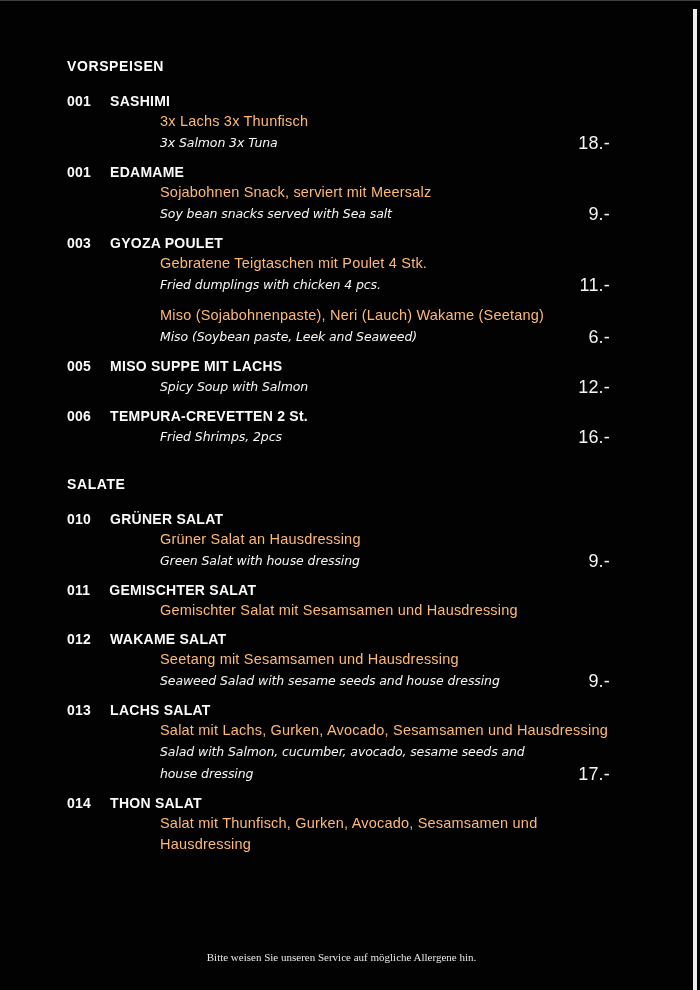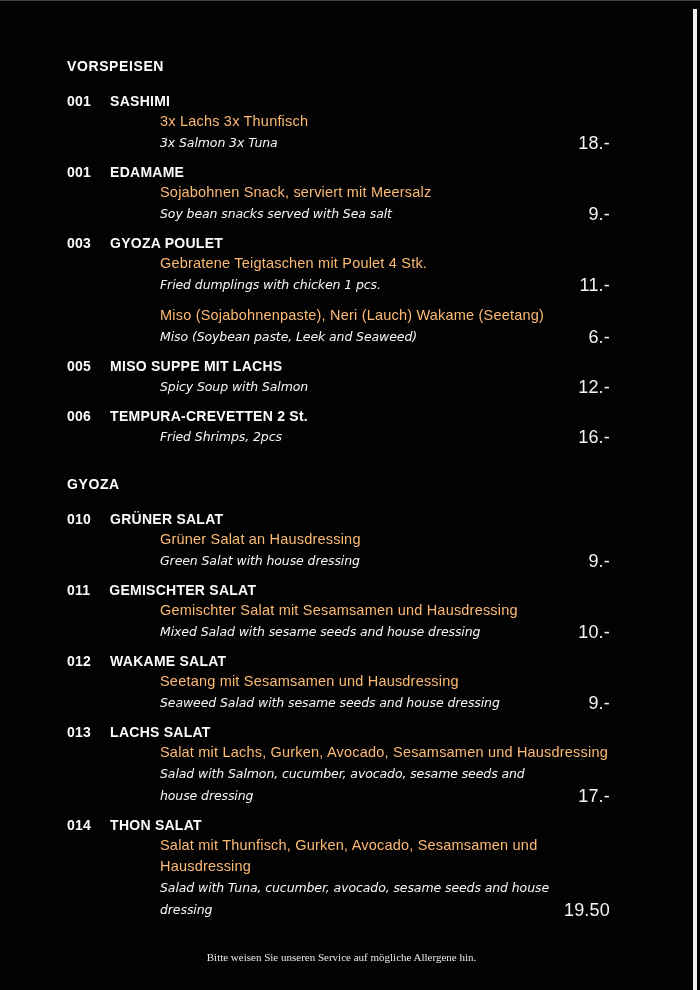--- a/index.html
+++ b/index.html
@@ -98,21 +98,21 @@
     </div>
   </article>
 
   <article class="menu-item">
     <h3 class="item-title">
       <span class="item-number">003</span><span class="item-name">GYOZA POULET</span>
     </h3>
     <div class="item-body">
       <p class="desc-de">Gebratene Teigtaschen mit Poulet 4 Stk.</p>
       <div class="en-row">
-        <p class="desc-en">Fried dumplings with chicken 1 pcs.</p>
+        <p class="desc-en">Fried dumplings with chicken 4 pcs.</p>
         <span class="price">11.-</span>
       </div>
     </div>
   </article>
 
   <article class="menu-item">
     <div class="item-body">
       <p class="desc-de">Miso (Sojabohnenpaste), Neri (Lauch) Wakame (Seetang)</p>
       <div class="en-row">
         <p class="desc-en">Miso (Soybean paste, Leek and Seaweed)</p>
@@ -143,45 +143,41 @@
       <div class="en-row">
         <p class="desc-en">Fried Shrimps, 2pcs</p>
         <span class="price">16.-</span>
       </div>
     </div>
   </article>
 </div>
   </section>
 
   <section class="menu-section">
-    <h2 class="section-title">GYOZA</h2>
+    <h2 class="section-title">SALATE</h2>
     <div class="items">
   <article class="menu-item">
     <h3 class="item-title">
       <span class="item-number">010</span><span class="item-name">GRÜNER SALAT</span>
     </h3>
     <div class="item-body">
       <p class="desc-de">Grüner Salat an Hausdressing</p>
       <div class="en-row">
         <p class="desc-en">Green Salat with house dressing</p>
         <span class="price">9.-</span>
       </div>
     </div>
   </article>
 
   <article class="menu-item">
     <h3 class="item-title">
       <span class="item-number">011</span><span class="item-name">GEMISCHTER SALAT</span>
     </h3>
     <div class="item-body">
       <p class="desc-de">Gemischter Salat mit Sesamsamen und Hausdressing</p>
-      <div class="en-row">
-        <p class="desc-en">Mixed Salad with sesame seeds and house dressing</p>
-        <span class="price">10.-</span>
-      </div>
     </div>
   </article>
 
   <article class="menu-item">
     <h3 class="item-title">
       <span class="item-number">012</span><span class="item-name">WAKAME SALAT</span>
     </h3>
     <div class="item-body">
       <p class="desc-de">Seetang mit Sesamsamen und Hausdressing</p>
       <div class="en-row">
@@ -203,24 +199,20 @@
       </div>
     </div>
   </article>
 
   <article class="menu-item">
     <h3 class="item-title">
       <span class="item-number">014</span><span class="item-name">THON SALAT</span>
     </h3>
     <div class="item-body">
       <p class="desc-de">Salat mit Thunfisch, Gurken, Avocado, Sesamsamen und Hausdressing</p>
-      <div class="en-row">
-        <p class="desc-en">Salad with Tuna, cucumber, avocado, sesame seeds and house dressing</p>
-        <span class="price">19.50</span>
-      </div>
     </div>
   </article>
 </div>
   </section>
 </main>
 
   <footer class="footer">
     <p>Bitte weisen Sie unseren Service auf mögliche Allergene hin.</p>
   </footer>
 </div>

